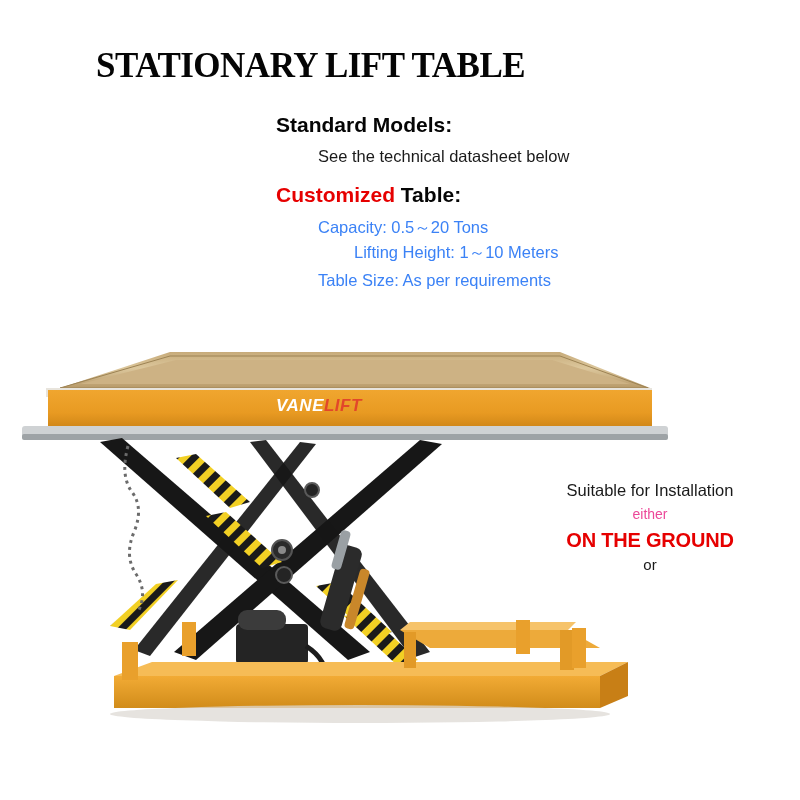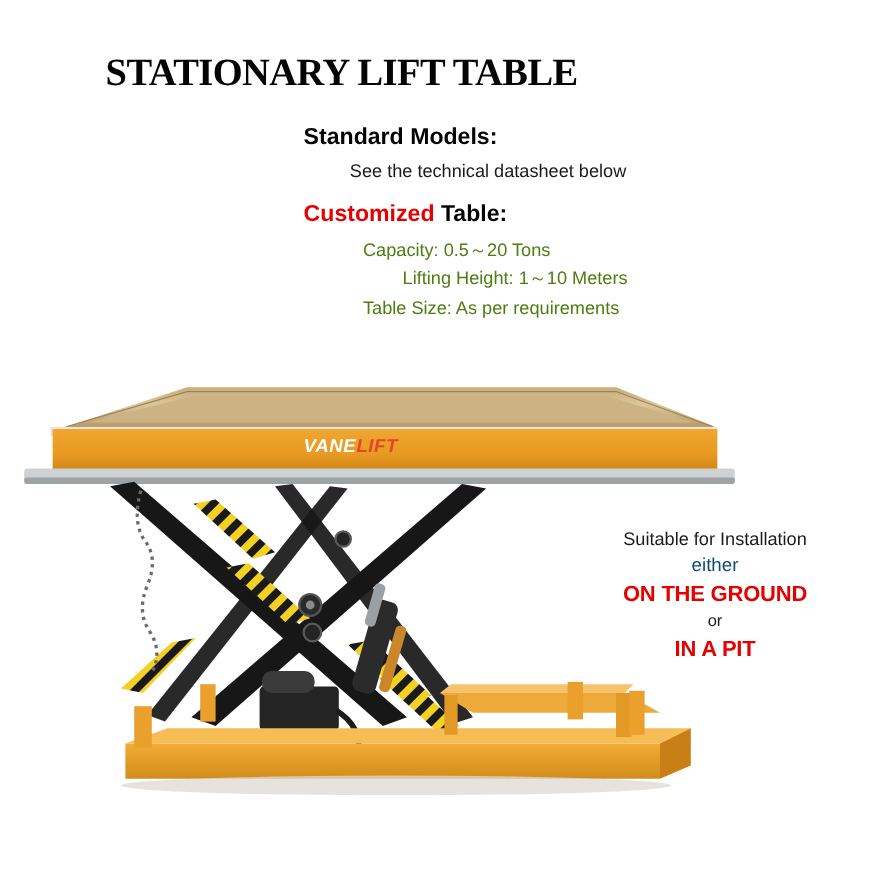--- a/index.html
+++ b/index.html
@@ -48,45 +48,45 @@
     left: 276px;
     top: 183px;
     font-size: 21px;
     font-weight: bold;
     color: #050505;
     white-space: nowrap;
   }
   .cust-heading .red { color: #e60000; }
   .spec {
     position: absolute;
-    left: 330px;
+    left: 318px;
     font-size: 16.5px;
-    color: #4d7c0f;
+    color: #3b82f6;
     white-space: nowrap;
   }
   .spec-0 { top: 217px; }
   .spec-1 { top: 242px; margin-left: 36px; }
   .spec-2 { top: 271px; }
 
   
   .callout {
     position: absolute;
     left: 540px;
     top: 478px;
     width: 220px;
     text-align: center;
   }
   .callout .line1 {
     font-size: 16.5px;
     color: #1a1a1a;
     line-height: 24px;
   }
   .callout .line2 {
-    font-size: 17px;
-    color: #0c4a6e;
+    font-size: 14px;
+    color: #ec4899;
     line-height: 24px;
   }
   .callout .big {
     font-size: 20px;
     font-weight: bold;
     color: #e60000;
     line-height: 28px;
     letter-spacing: -0.2px;
   }
   .callout .small-or {
@@ -130,21 +130,20 @@
 
 <div class="spec spec-0">Capacity: 0.5～20 Tons</div>
 <div class="spec spec-1">Lifting Height: 1～10 Meters</div>
 <div class="spec spec-2">Table Size: As per requirements</div>
 
 <div class="callout">
   <div class="line1">Suitable for Installation</div>
   <div class="line2">either</div>
   <div class="big">ON THE GROUND</div>
   <div class="small-or">or</div>
-  <div class="big">IN A PIT</div>
 </div>
 
 <div class="product">
 <svg width="700" height="420" viewBox="0 0 700 420" xmlns="http://www.w3.org/2000/svg">
   <defs>
     <linearGradient id="deckTop" x1="0" y1="0" x2="0" y2="1">
       <stop offset="0%" stop-color="#c7ab7a"></stop>
       <stop offset="45%" stop-color="#dcc79c"></stop>
       <stop offset="100%" stop-color="#b89a69"></stop>
     </linearGradient>

